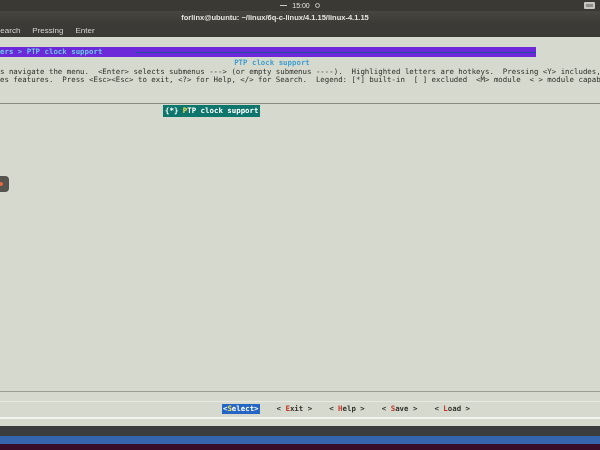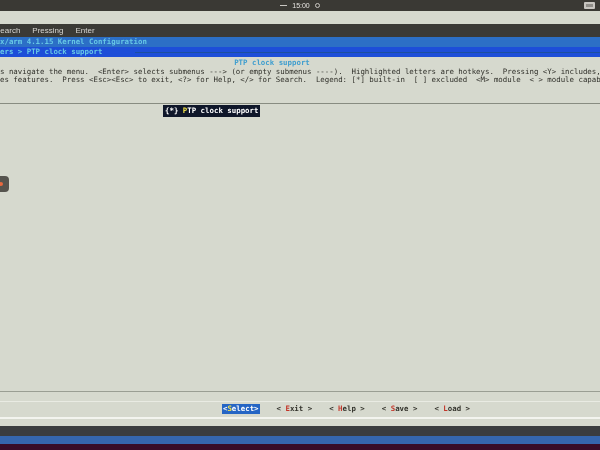--- a/index.html
+++ b/index.html
@@ -20,37 +20,37 @@
   .titlebar{position:absolute;left:0;top:11px;width:600px;height:13px;
     background:linear-gradient(#474640,#3b3a35);display:flex;align-items:center;justify-content:center;}
   .title-text{color:#e6e4e0;font-size:7.5px;font-weight:bold;padding-right:50px;white-space:nowrap;}
   .menubar{position:absolute;left:0;top:24px;width:600px;height:13px;background:#3b3a36;
     display:flex;align-items:center;gap:12px;margin:0;}
   .menubar .mitem{color:#d8d6d2;font-size:8px;white-space:nowrap;}
   .menubar .mitem:first-child{margin-left:-5px;}
   
   .mono{font-family:"DejaVu Sans Mono","Liberation Mono",monospace;font-size:7.4px;line-height:10px;white-space:pre;}
   .tline1{position:absolute;left:0;top:37px;width:600px;height:10px;background:#2c6fc6;color:#67c8e6;font-weight:bold;}
-  .tline2{position:absolute;left:0;top:47px;width:600px;height:10px;background:#1d4ed8;color:#67c8e6;font-weight:bold;
+  .tline2{position:absolute;left:0;top:47px;width:536px;height:10px;background:#6d28d9;color:#67c8e6;font-weight:bold;
     display:flex;align-items:center;gap:24px;}
   .tline2 .crumb{white-space:pre;}
   .tline2 .rule{flex:1;height:1px;background:#1b4f9f;margin-left:4px;}
   
   .dialog{position:absolute;left:0;top:57px;width:600px;height:277px;background:#d6d9ce;}
   .dlg-title{position:absolute;left:0;top:1px;width:600px;text-align:center;padding-right:56px;box-sizing:border-box;
     color:#3f9ecf;font-weight:bold;}
   .help1{position:absolute;left:0;top:10px;color:#30302a;}
   .help2{position:absolute;left:0;top:18px;color:#30302a;}
   .hline{position:absolute;left:0;width:600px;height:1px;}
   .line-top{top:46px;background:#888c81;}
   .line-bottom{top:334px;background:#9a9e93;}
   .line-sep{top:344px;background:#e9ebe3;}
   .line-bwhite{top:360px;height:2px;background:#f3f4ef;}
   .menu-item{position:absolute;left:163px;color:#2a2a24;}
-  .item-0{top:48px;background:#0f172a;color:#ffffff;font-weight:bold;padding:1px 2px;}
+  .item-0{top:48px;background:#0f766e;color:#ffffff;font-weight:bold;padding:1px 2px;}
   .item-1{top:58px;}
   .hk-yellow{color:#f0e14c;}
   .hk-blue{color:#3465a4;}
   .hk-red{color:#c23528;}
   .scroll-nub{position:absolute;left:-4px;top:119px;width:13px;height:16px;background:#56544e;border-radius:4px;}
   .scroll-nub .dot{position:absolute;left:3px;top:6px;width:4px;height:4px;border-radius:50%;background:#e9683f;}
   
   .buttons{position:absolute;left:0;top:347px;width:600px;display:flex;justify-content:center;gap:17px;
     padding-left:52px;box-sizing:border-box;font-weight:bold;margin-left:20px;}
   .btn{color:#32322b;white-space:pre;}
@@ -67,28 +67,30 @@
 
   <div class="top-panel">
     <div class="clock-wrap">
       <span class="indicator-dash"></span>
       <span class="clock">15:00</span>
       <span class="sound-dot"></span>
     </div>
     <span class="tr-icon"></span>
   </div>
 
+  <div class="titlebar">
+    <span class="title-text">forlinx@ubuntu: ~/linux/6q-c-linux/4.1.15/linux-4.1.15</span>
+  </div>
 
   <div class="menubar">
     <span class="mitem">Search</span>
     <span class="mitem">Pressing</span>
     <span class="mitem">Enter</span>
   </div>
 
-  <div class="tline1 mono">x/arm 4.1.15 Kernel Configuration</div>
   <div class="tline2 mono">
     <span class="crumb">ers &gt; PTP clock support </span>
     <span class="rule"></span>
   </div>
 
   <div class="dialog mono">
     <div class="dlg-title">PTP clock support</div>
     <div class="help1">s navigate the menu.  &lt;Enter&gt; selects submenus ---&gt; (or empty submenus ----).  Highlighted letters are hotkeys.  Pressing &lt;Y&gt; includes, &lt;</div>
     <div class="help2">es features.  Press &lt;Esc&gt;&lt;Esc&gt; to exit, &lt;?&gt; for Help, &lt;/&gt; for Search.  Legend: [*] built-in  [ ] excluded  &lt;M&gt; module  &lt; &gt; module capable</div>
 

